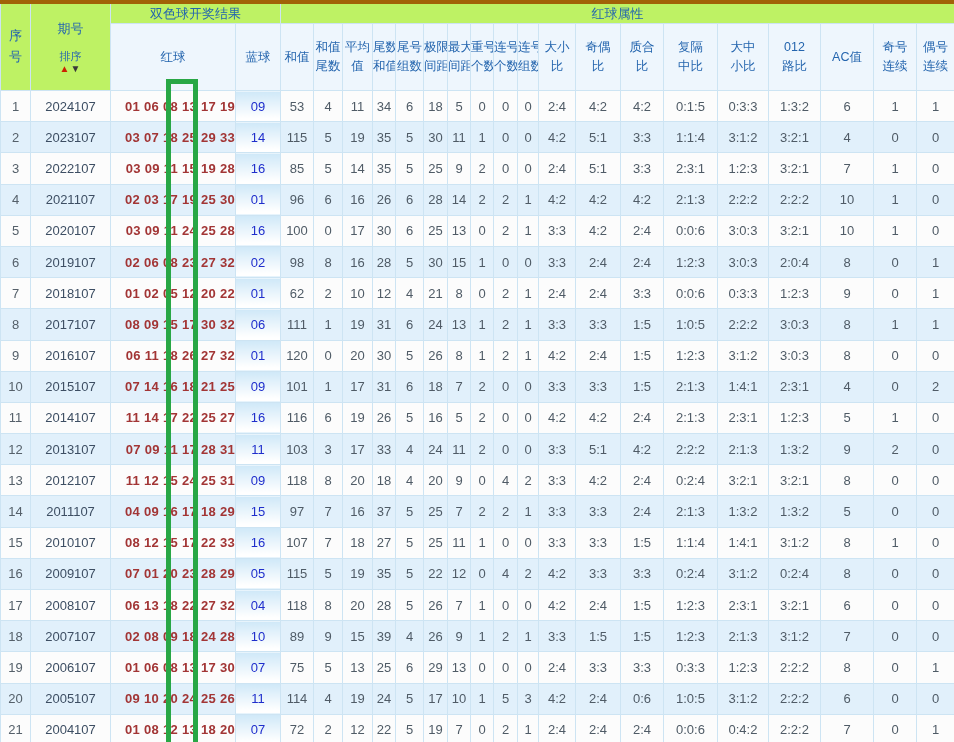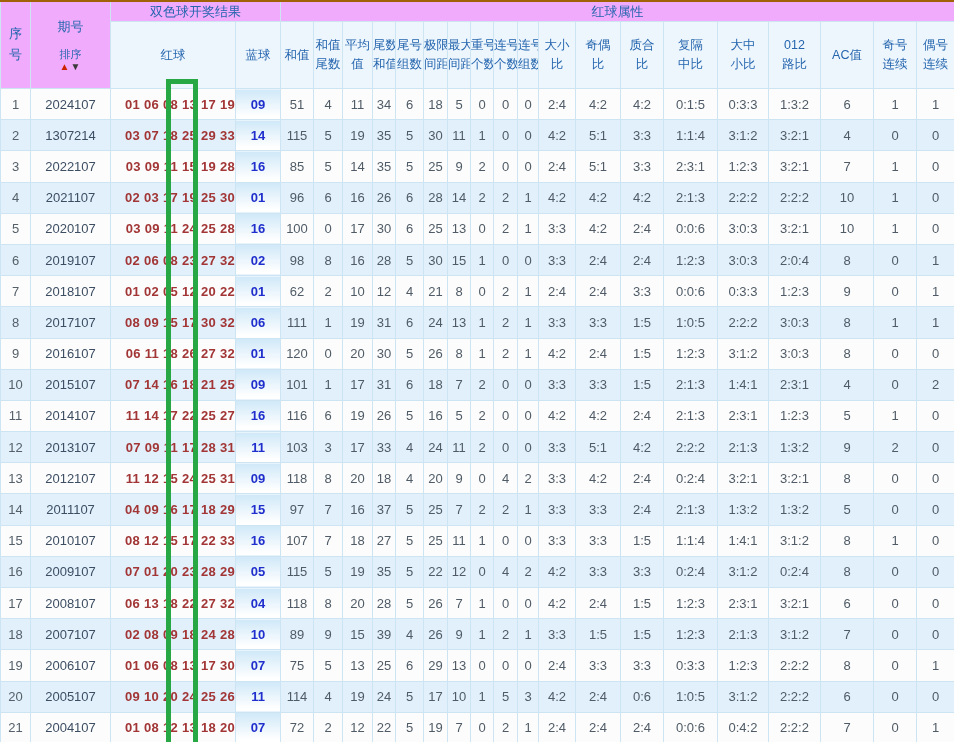--- a/index.html
+++ b/index.html
@@ -1,35 +1,35 @@
 <!DOCTYPE html>
 <html><head>
 <meta charset="utf-8">
 <style>
   html,body{margin:0;padding:0;background:#ffffff;}
   body{width:954px;font-family:"Liberation Sans","DejaVu Sans",sans-serif;}
   .page{position:relative;width:954px;height:742px;overflow:hidden;background:#fff;}
   table.tbl{border-collapse:collapse;table-layout:fixed;width:954px;}
   .tbl th,.tbl td{border:1px solid #cde4f3;text-align:center;vertical-align:middle;padding:0;overflow:hidden;white-space:nowrap;}
   thead th{color:#2465ae;font-weight:normal;background:#eef6fd;font-size:13px;}
-  thead tr.h1 th{height:19px;border-top:2px solid #a16207;background:#f0abfc;}
+  thead tr.h1 th{height:19px;border-top:4px solid #a16207;background:#bef264;}
   thead tr.h2 th{height:66px;font-size:12.5px;line-height:1.5;}
   thead th.th-seq{font-size:13px;line-height:1.6;}
   .period-t{font-size:13px;margin-bottom:12px;}
   .sort{font-size:11px;color:#2465ae;cursor:pointer;line-height:1.1;}
   .arrows{display:block;font-size:10px;letter-spacing:1px;}
   .arrows .up{color:#cc2200;}
   .arrows .down{color:#3a3a3a;}
   tbody td{height:30.2px;font-size:13px;color:#4f5b66;}
   tbody tr.odd{background:#fcfcfc;}
   tbody tr.even{background:#e1f0fb;}
   td.seq{color:#55606a;}
   td.period{color:#3d4e63;}
   td.reds{color:#a23535;font-weight:bold;letter-spacing:0.3px;text-align:right;}
-  td.blue{color:#1f2ecc;font-weight:bold;background:linear-gradient(180deg,#cfe8f8 0%,#ffffff 90%);}
+  td.blue{color:#1f2ecc;font-weight:normal;background:linear-gradient(180deg,#cfe8f8 0%,#ffffff 90%);}
   .hl{position:absolute;left:166px;top:79px;width:32px;height:663px;border:5px solid #28a745;border-bottom:none;box-sizing:border-box;pointer-events:none;z-index:5;}
 </style>
 </head>
 <body>
 
 <div class="page">
   <table class="tbl">
     <colgroup>
       <col style="width:30px">
         <col style="width:80px">
@@ -148,21 +148,21 @@
             <div>连续</div>
           </th>
         </tr>
     </thead>
     <tbody>
         <tr class="odd">
           <td class="seq">1</td>
           <td class="period">2024107</td>
           <td class="reds">01 06 08 13 17 19</td>
           <td class="blue">09</td>
-          <td class="val">51</td>
+          <td class="val">53</td>
           <td class="val">4</td>
           <td class="val">11</td>
           <td class="val">34</td>
           <td class="val">6</td>
           <td class="val">18</td>
           <td class="val">5</td>
           <td class="val">0</td>
           <td class="val">0</td>
           <td class="val">0</td>
           <td class="val">2:4</td>
@@ -170,21 +170,21 @@
           <td class="val">4:2</td>
           <td class="val">0:1:5</td>
           <td class="val">0:3:3</td>
           <td class="val">1:3:2</td>
           <td class="val">6</td>
           <td class="val">1</td>
           <td class="val">1</td>
         </tr>
         <tr class="even">
           <td class="seq">2</td>
-          <td class="period">1307214</td>
+          <td class="period">2023107</td>
           <td class="reds">03 07 18 25 29 33</td>
           <td class="blue">14</td>
           <td class="val">115</td>
           <td class="val">5</td>
           <td class="val">19</td>
           <td class="val">35</td>
           <td class="val">5</td>
           <td class="val">30</td>
           <td class="val">11</td>
           <td class="val">1</td>

